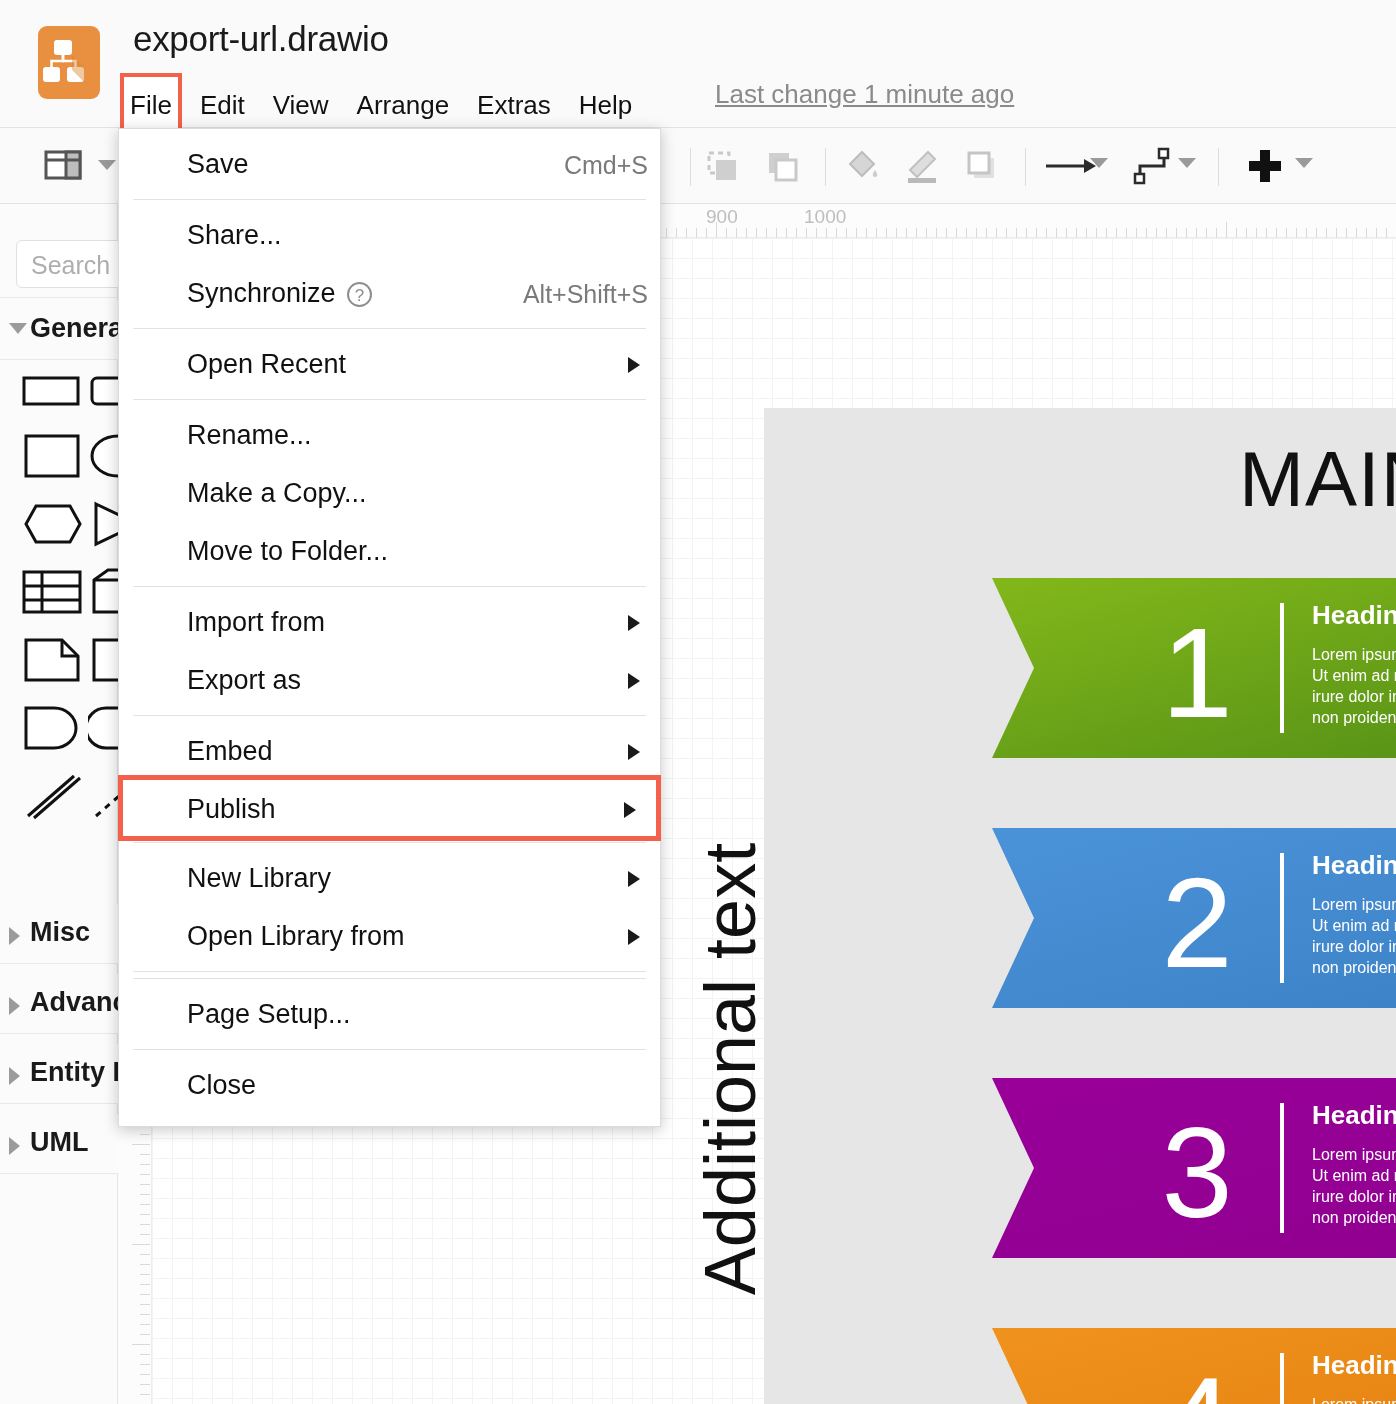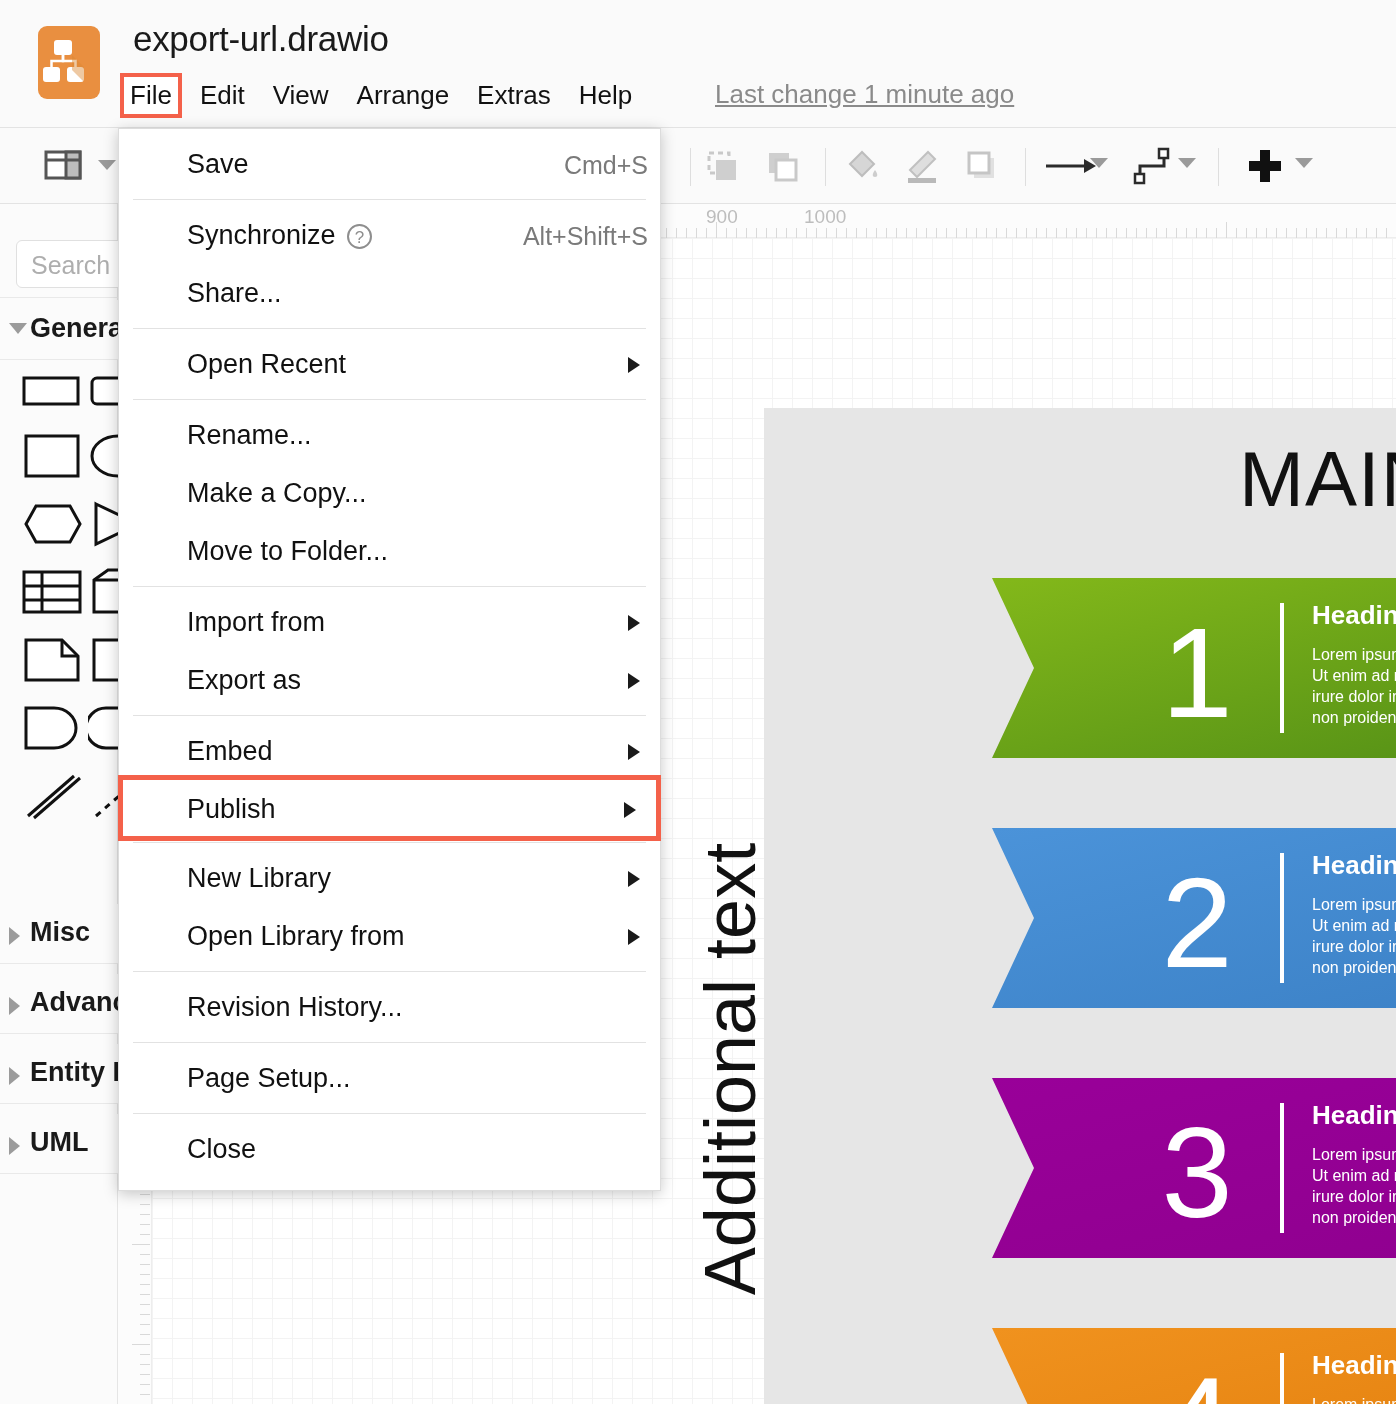--- a/index.html
+++ b/index.html
@@ -25,21 +25,21 @@
     position: absolute; left: 133px; top: 19px;
     font-size: 35px; color: #1a1a1a; letter-spacing: -0.3px; white-space: nowrap;
   }
   .menubar { position: absolute; left: 130px; top: 77px; height: 42px; }
   .menu-item {
     display: inline-block; font-size: 26px; color: #111;
     padding: 3px 0; margin-right: 28px; cursor: default; white-space: nowrap;
   }
   .menu-item.active-hl {
     outline: 4px solid #f4614a; outline-offset: 0px;
-    padding: 3px 6px; margin-left: -6px; margin-right: 22px;
+    padding: 13px 6px; margin-left: -6px; margin-right: 22px;
     background: #ffffff;
   }
   .last-change {
     position: absolute; left: 715px; top: 79px;
     font-size: 26px; color: #8a8a8a; text-decoration: underline;
     white-space: nowrap; cursor: pointer;
   }
 
   
   .toolbar {
@@ -723,27 +723,27 @@
 
   <div class="dropdown">
 
     <div class="mi">
       <div class="lbl">Save</div>
       <div class="sc">Cmd+S</div>
     </div>
     <div class="sep"></div>
 
     <div class="mi">
+      <div class="lbl">Share...</div>
+    </div>
+    <div class="mi">
       <div class="lbl">Synchronize</div>
       <div class="qmark">?</div>
       <div class="sc">Alt+Shift+S</div>
     </div>
-    <div class="mi">
-      <div class="lbl">Share...</div>
-    </div>
     <div class="sep"></div>
 
     <div class="mi">
       <div class="lbl">Open Recent</div>
       <div class="arr"></div>
     </div>
     <div class="sep"></div>
 
     <div class="mi">
       <div class="lbl">Rename...</div>
@@ -779,23 +779,20 @@
     <div class="mi">
       <div class="lbl">New Library</div>
       <div class="arr"></div>
     </div>
     <div class="mi">
       <div class="lbl">Open Library from</div>
       <div class="arr"></div>
     </div>
     <div class="sep"></div>
 
-    <div class="mi">
-      <div class="lbl">Revision History...</div>
-    </div>
     <div class="sep"></div>
 
     <div class="mi">
       <div class="lbl">Page Setup...</div>
     </div>
     <div class="sep"></div>
 
     <div class="mi">
       <div class="lbl">Close</div>
     </div>

